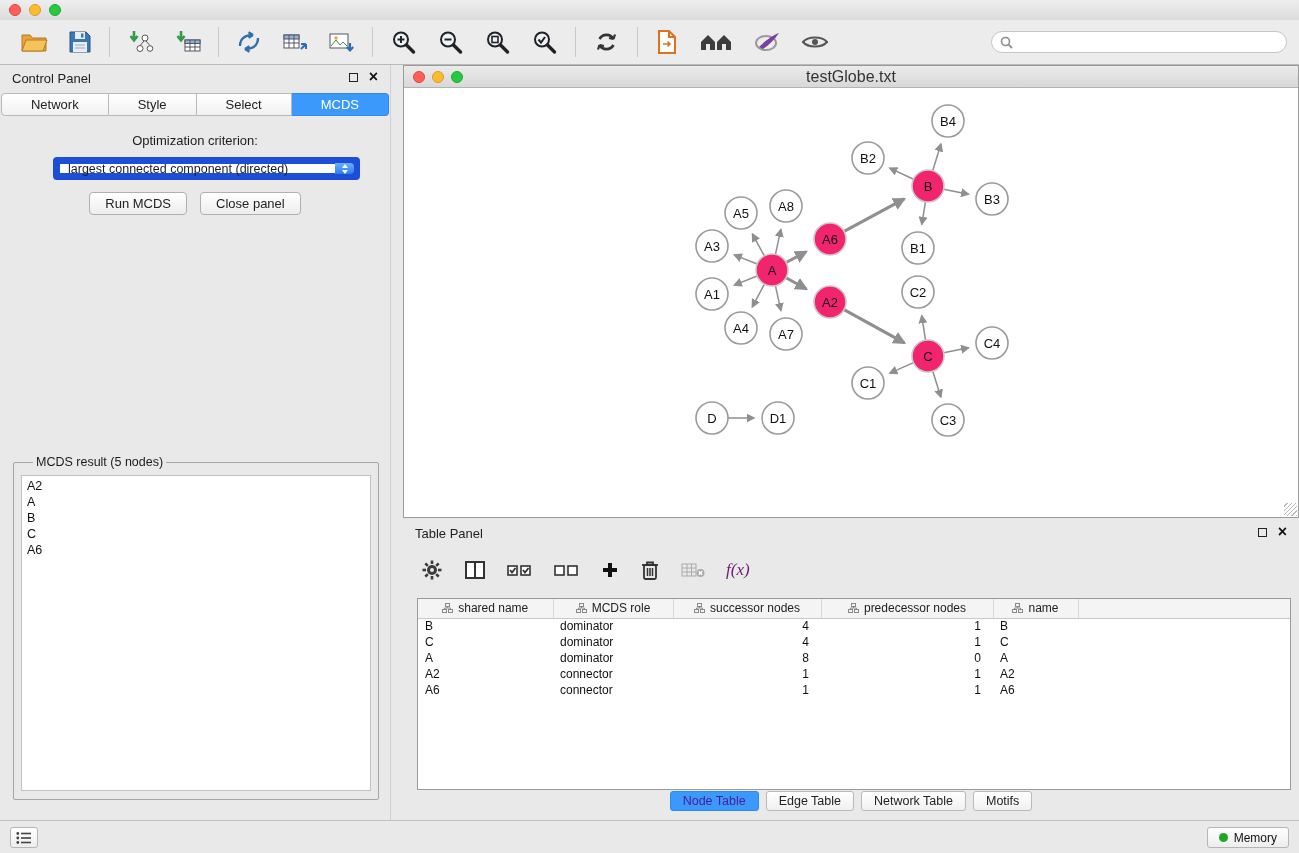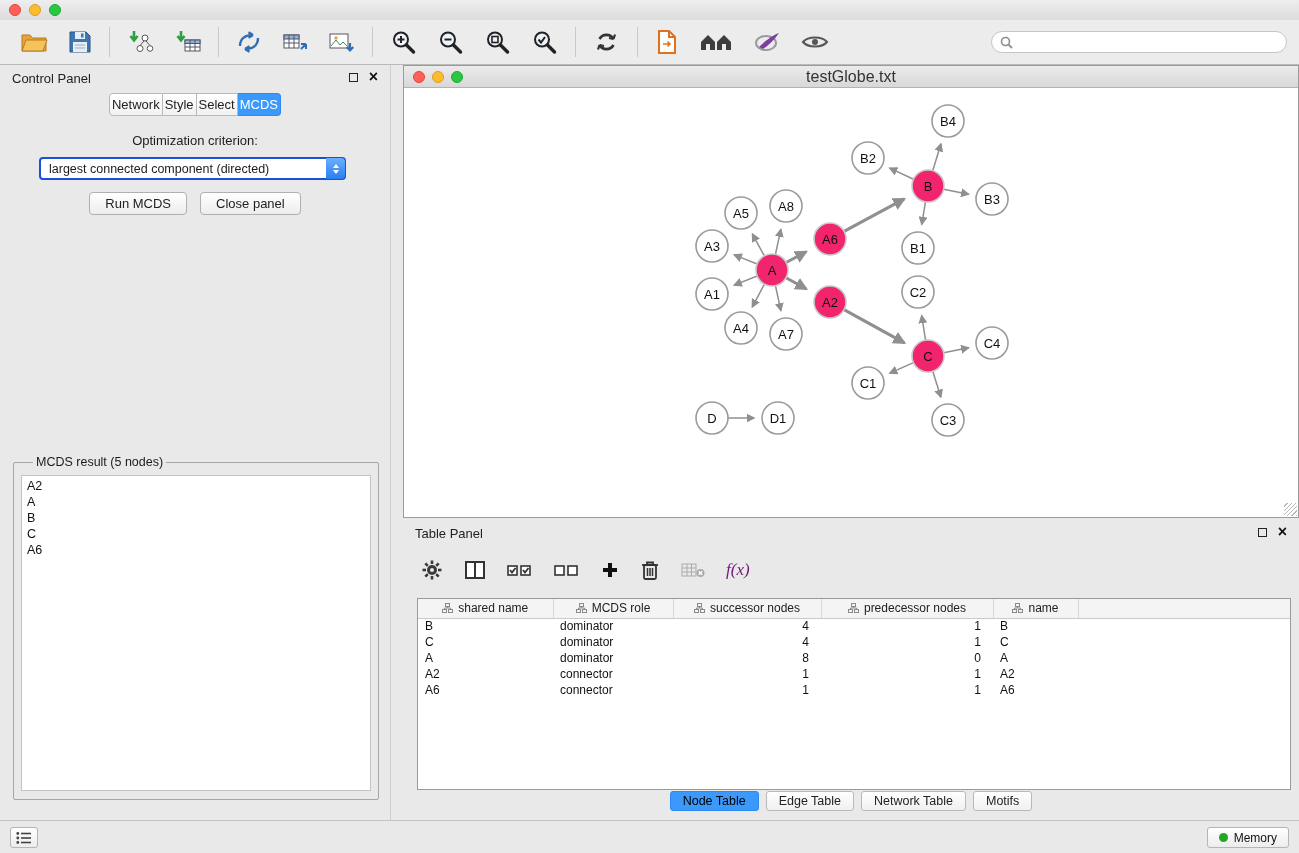--- a/index.html
+++ b/index.html
@@ -22,26 +22,26 @@
 .search{margin-left:auto;margin-right:2px;width:296px;height:22px;background:#fff;border:1px solid #c6c6c6;border-radius:12px;display:flex;align-items:center;padding:0 8px;gap:5px}
 .search input{border:none;outline:none;flex:1;font-size:12px;font-family:inherit;background:transparent}
 
 
 .control-panel{position:absolute;left:0;top:65px;width:391px;height:755px;border-right:1px solid #cfcfcf;background:#e9e9e9}
 .panel-title{position:absolute;top:6px;left:12px;font-size:13px;color:#222}
 .panel-controls{position:absolute;top:7px;right:12px;display:flex;gap:11px;align-items:center}
 .float-btn{width:9px;height:9px;border:1.5px solid #222;display:inline-block;background:transparent}
 .close-btn{font-size:16px;font-weight:bold;line-height:10px;color:#111}
 .cp-tabs{position:absolute;top:28px;left:0;right:0;display:flex;justify-content:center}
-.seg{font-size:13px;padding:3px 2px;background:linear-gradient(#ffffff,#f1f1f1);border:1px solid #b9b9b9;border-left:none;color:#222}
+.seg{font-size:13px;padding:3px 29px;background:linear-gradient(#ffffff,#f1f1f1);border:1px solid #b9b9b9;border-left:none;color:#222}
 .seg:first-child{border-left:1px solid #b9b9b9;border-radius:4px 0 0 4px}
 .seg:last-child{border-radius:0 4px 4px 0}
 .seg-active{background:#3b99fc;border-color:#2f8af0;color:#fff}
 .opt-label{position:absolute;top:68px;left:0;right:0;text-align:center;font-size:13px}
-.combo{position:absolute;top:92px;left:39px;width:307px;height:23px;background:#fff;border:2px solid #1d4ed8;border-radius:4px;display:flex;align-items:center}
+.combo{position:absolute;top:92px;left:53px;width:307px;height:23px;background:#fff;border:7px solid #1d4ed8;border-radius:4px;display:flex;align-items:center}
 .combo-text{flex:1;font-size:12.5px;padding-left:8px;white-space:nowrap;overflow:hidden}
 .combo-stepper{width:19px;align-self:stretch;margin:-1px -1px -1px 0;border-radius:0 4px 4px 0;background:linear-gradient(#6caffe,#2a7ef0);display:flex;flex-direction:column;align-items:center;justify-content:center;gap:2px}
 .arr-up{width:0;height:0;border-left:3.5px solid transparent;border-right:3.5px solid transparent;border-bottom:4px solid #fff}
 .arr-dn{width:0;height:0;border-left:3.5px solid transparent;border-right:3.5px solid transparent;border-top:4px solid #fff}
 .cp-buttons{position:absolute;top:127px;left:0;right:0;display:flex;justify-content:center;gap:13px}
 .mac-btn{font-family:inherit;font-size:13px;padding:3px 15px;background:linear-gradient(#ffffff,#ededed);border:1px solid #b0b0b0;border-radius:4px;color:#222}
 .result-fieldset{position:absolute;top:390px;left:13px;width:366px;height:345px;border:1px solid #a6a6a6;border-radius:2px}
 .result-fieldset legend{font-size:12.5px;margin-left:19px;padding:0 3px;color:#1c1c1c}
 .result-box{position:absolute;top:6px;left:7px;right:7px;bottom:8px;background:#fff;border:1px solid #c2c2c2;overflow:auto;padding:2px 0}
 .result-item{font-size:12.5px;padding:0 5px;line-height:16px;color:#111}
@@ -63,21 +63,21 @@
 .fx{font-family:"Liberation Serif",serif;font-style:italic;font-size:17px;color:#701a75}
 .node-table-wrap{position:absolute;top:78px;left:14px;right:8px;height:192px;background:#fff;border:1px solid #9a9a9a;overflow:hidden}
 table.node-table{border-collapse:collapse;width:100%;table-layout:fixed;font-size:12px}
 .node-table th{height:19px;background:#f4f4f4;border-right:1px solid #d8d8d8;border-bottom:1px solid #c9c9c9;font-weight:normal;text-align:center;color:#222;overflow:hidden;white-space:nowrap}
 .node-table th:last-child{border-right:none}
 .node-table .colicon{vertical-align:-1px;margin-right:5px}
 .node-table td{height:16px;padding:0 7px;white-space:nowrap;overflow:hidden;color:#111}
 .node-table td.num{text-align:right;padding-right:12px}
 .tp-tabs{position:absolute;top:271px;left:0;right:0;display:flex;justify-content:center;gap:7px}
 .tp-tab{font-size:12.5px;padding:2px 12px;border:1px solid #b9b9b9;border-radius:3px;background:linear-gradient(#ffffff,#f0f0f0);color:#222}
-.tp-tab.active{background:#3b99fc;border-color:#2f8af0;color:#000000}
+.tp-tab.active{background:#3b99fc;border-color:#2f8af0;color:#4c1d95}
 
 
 .statusbar{position:absolute;left:0;right:0;top:820px;height:33px;border-top:1px solid #c2c2c2;background:#e9e9e9}
 .status-list-btn{position:absolute;left:10px;top:6px;width:28px;height:21px;border:1px solid #b5b5b5;border-radius:3px;background:linear-gradient(#fff,#ededed);display:flex;align-items:center;justify-content:center}
 .memory-btn{position:absolute;right:10px;top:6px;height:21px;border:1px solid #b5b5b5;border-radius:3px;background:linear-gradient(#fff,#ededed);display:flex;align-items:center;gap:6px;padding:0 11px;font-size:12px;font-family:inherit;color:#111}
 .memory-dot{width:9px;height:9px;border-radius:50%;background:#23a623}
 </style>
 </head>
 <body>
 

